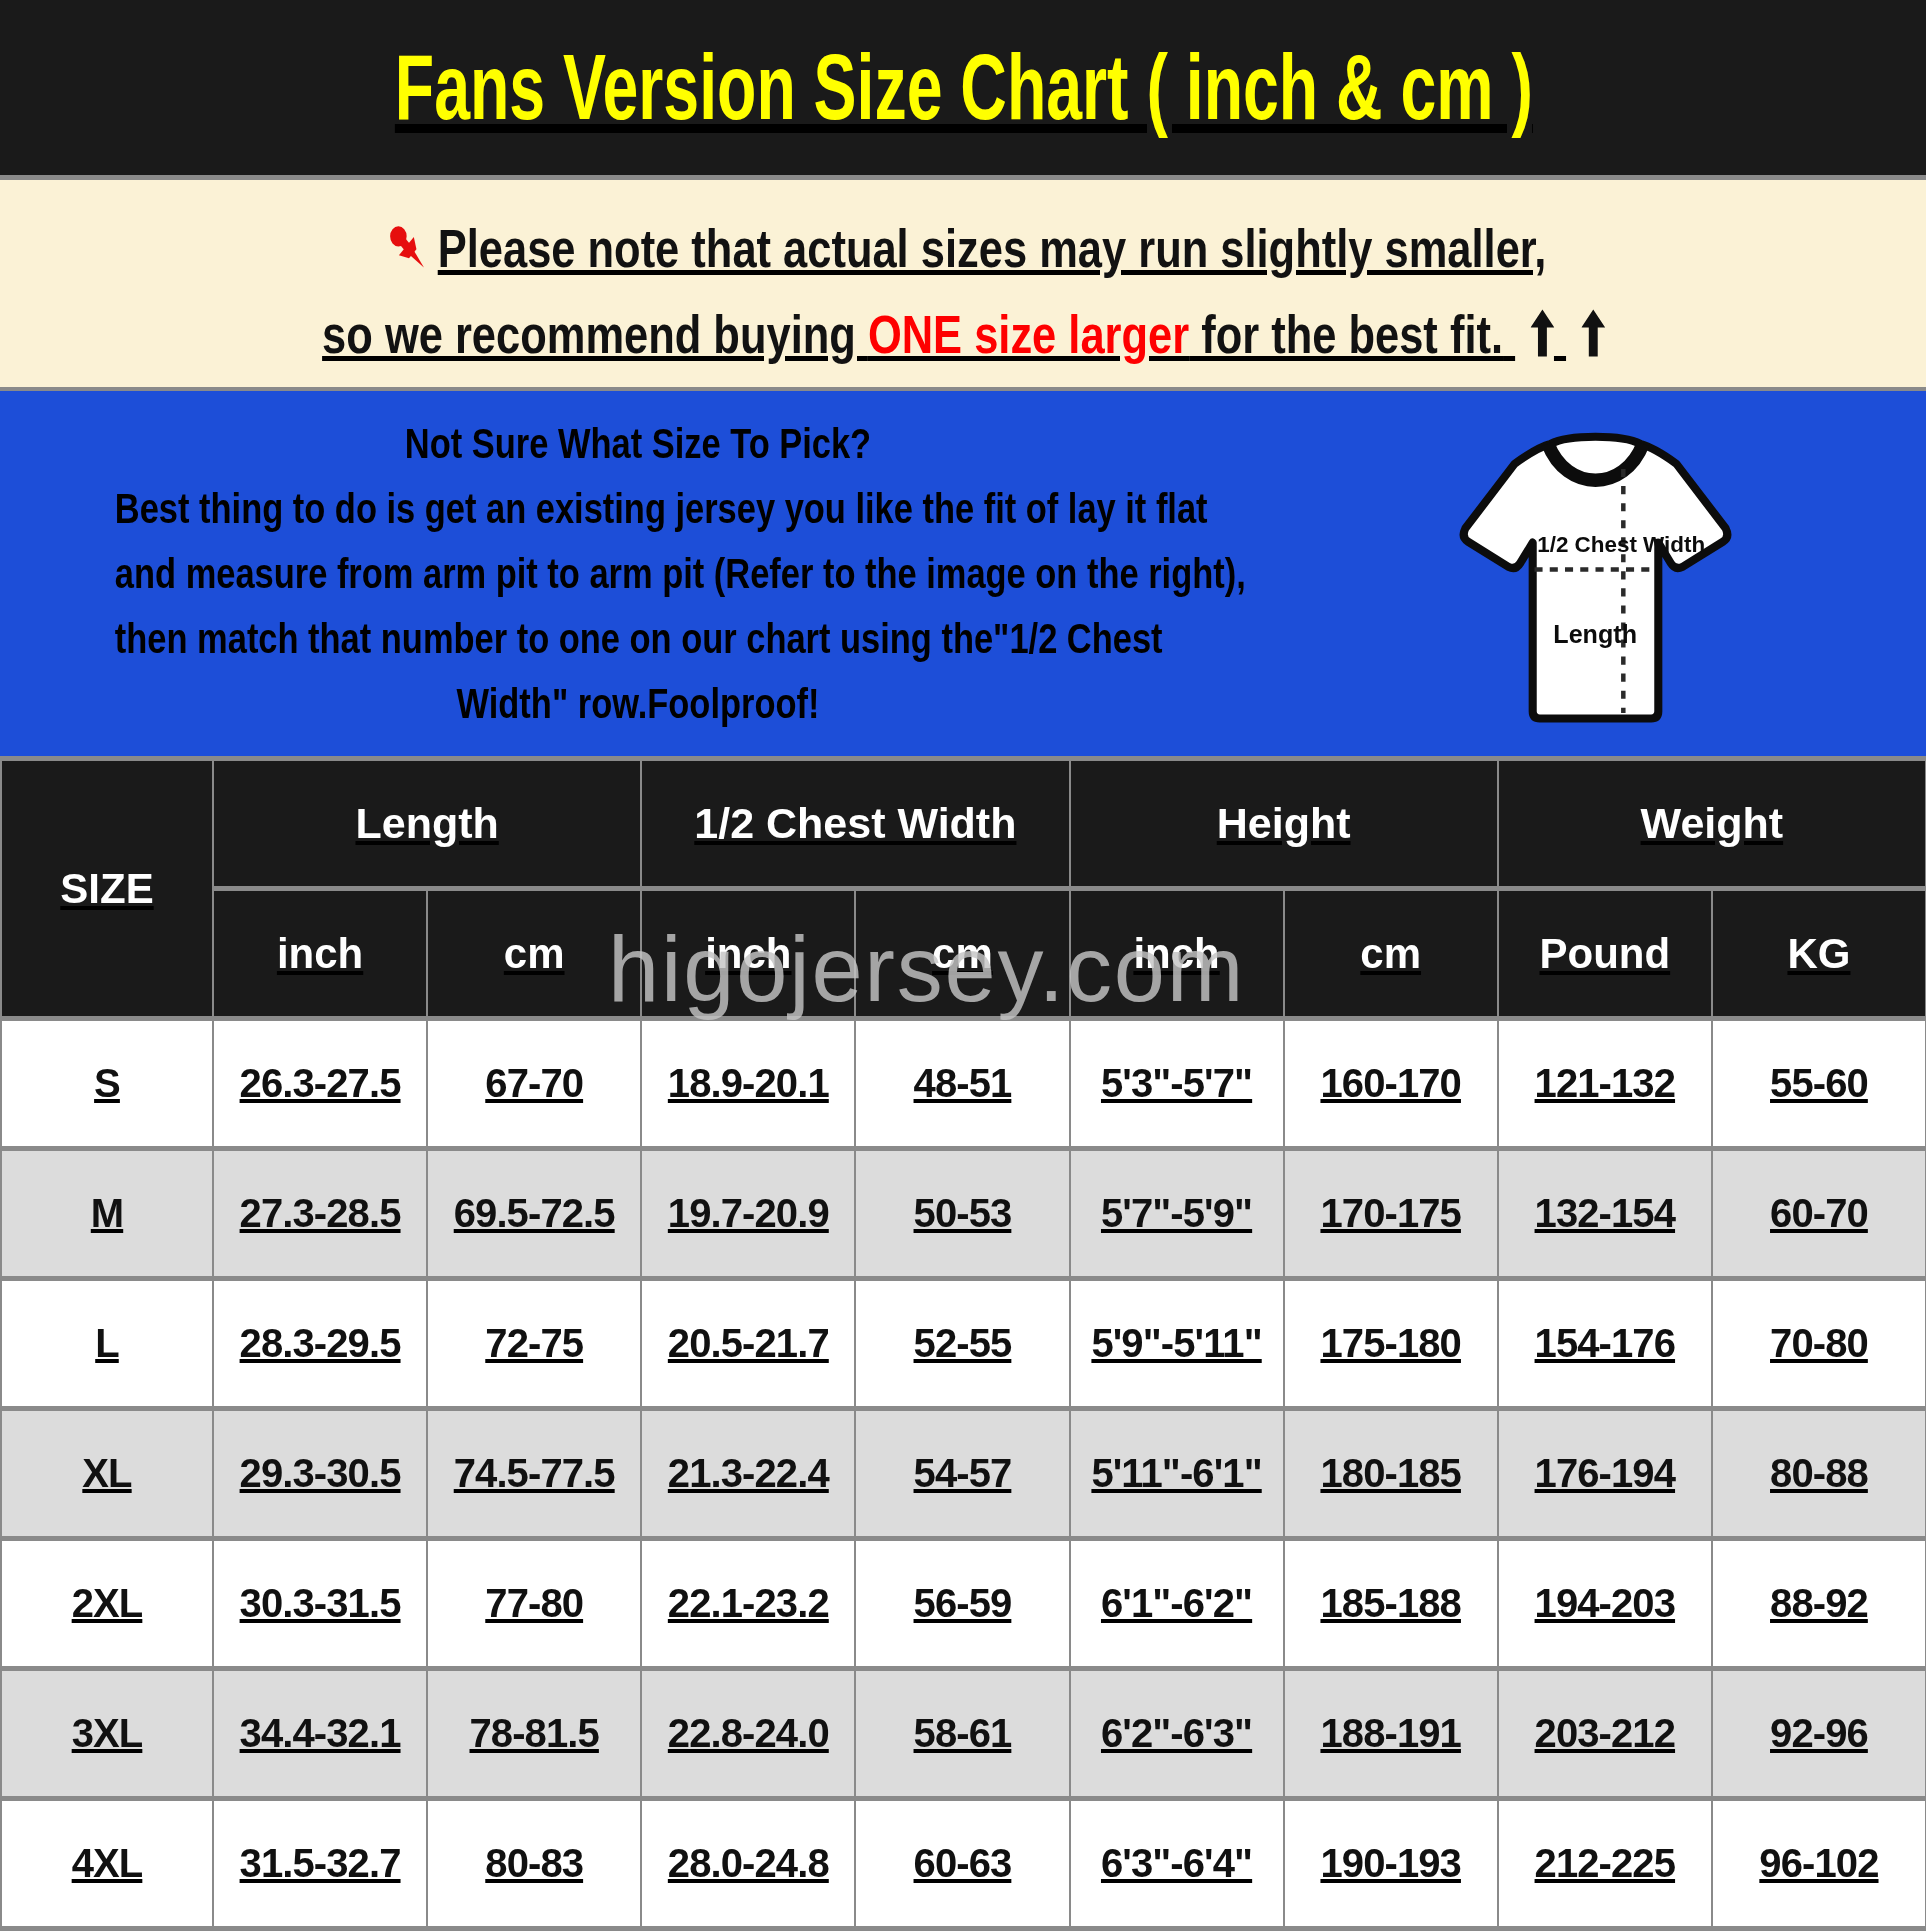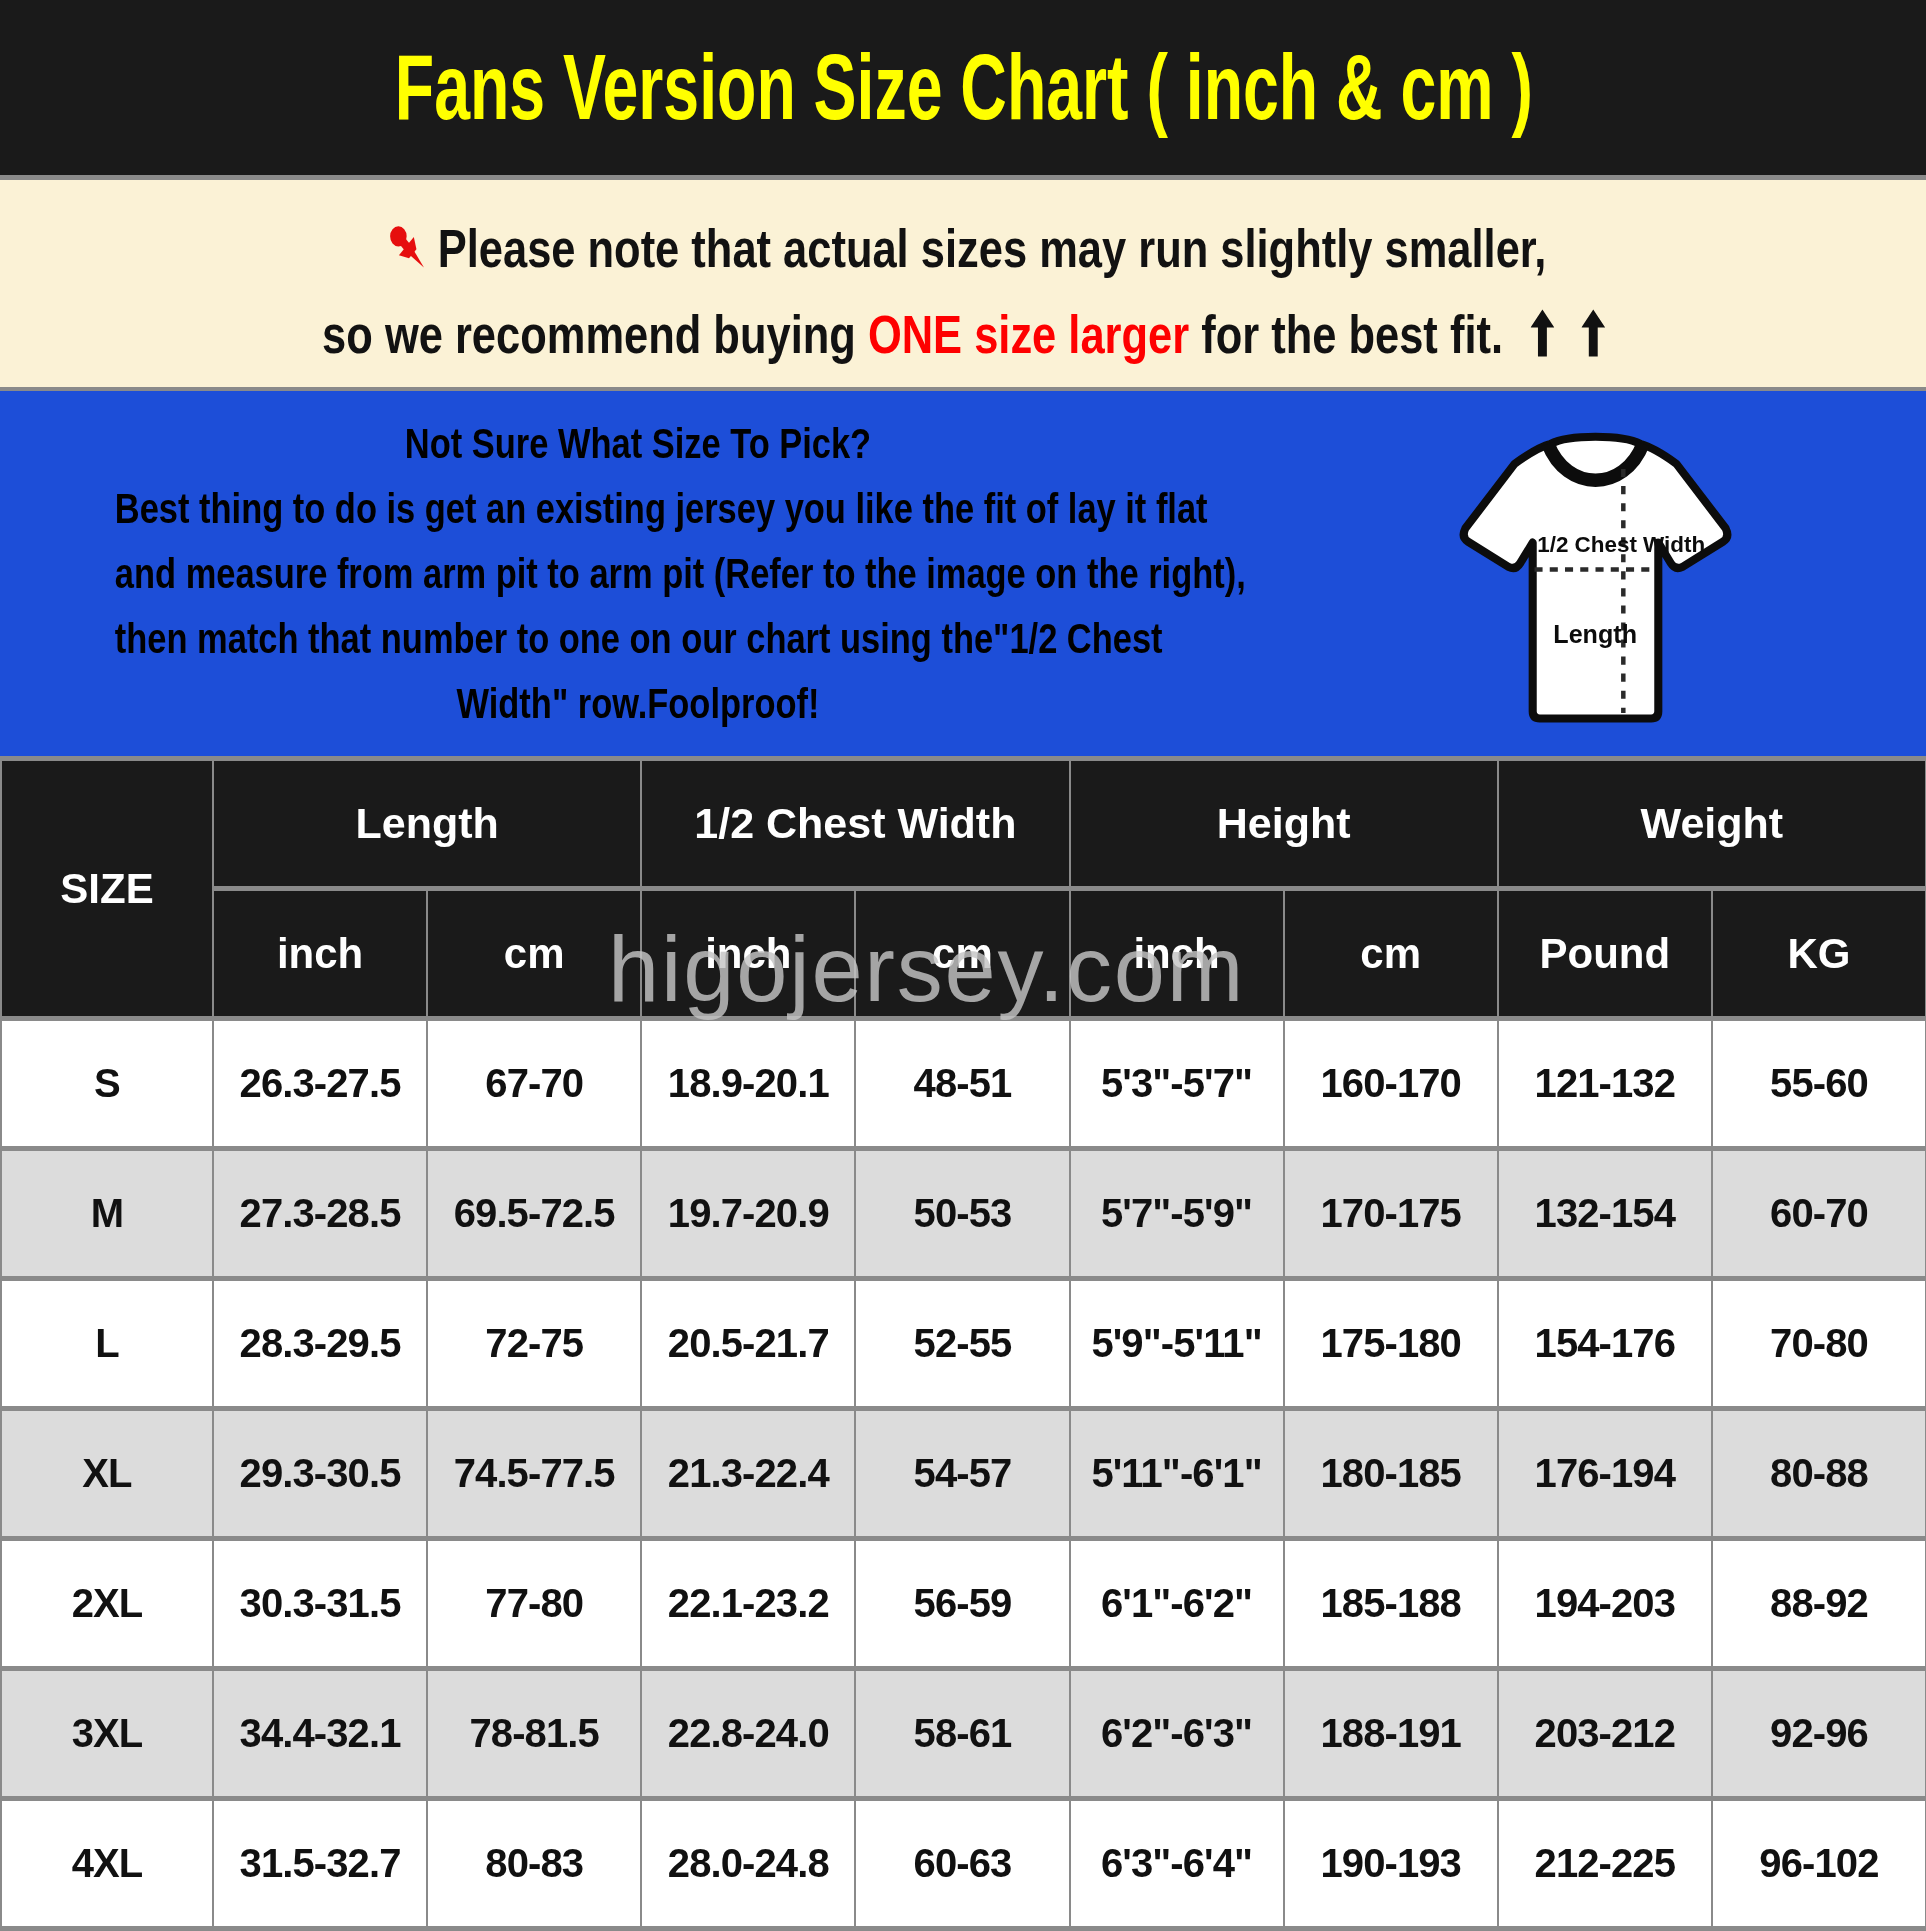--- a/index.html
+++ b/index.html
@@ -1,18 +1,18 @@
 <!DOCTYPE html>
 <html style="font-size:14.7px"><head>
 <meta charset="utf-8">
 <style>
   html,body { margin:0; padding:0; background:#fff; }
   .page {
     position:relative; width:1927px; height:1931px; overflow:hidden;
-    font-family:"Liberation Sans", sans-serif; background:#ffffff;
+    font-family:"Liberation Sans", sans-serif; background:#ffffff;text-decoration:underline;
   }
   
   .title-bar {
     height:175px; background:#1a1a1a;
     display:flex; align-items:center; justify-content:center;
   }
   .title-bar h1 {
     margin:0; color:#ffff00; font-size:92px; font-weight:bold;
     white-space:nowrap; transform:scaleX(0.70); letter-spacing:0px;
   }

